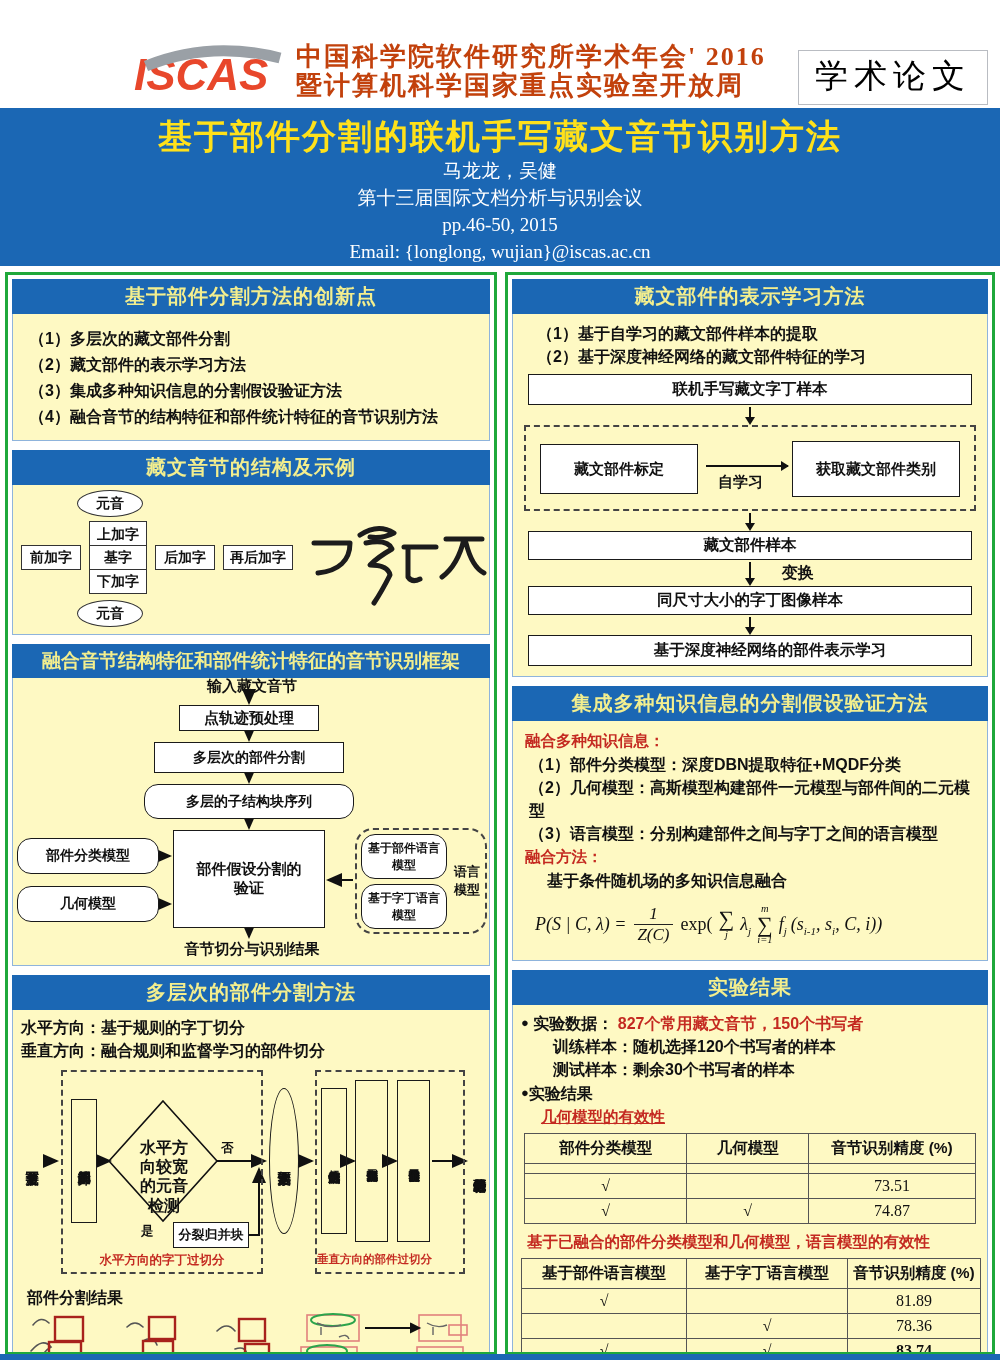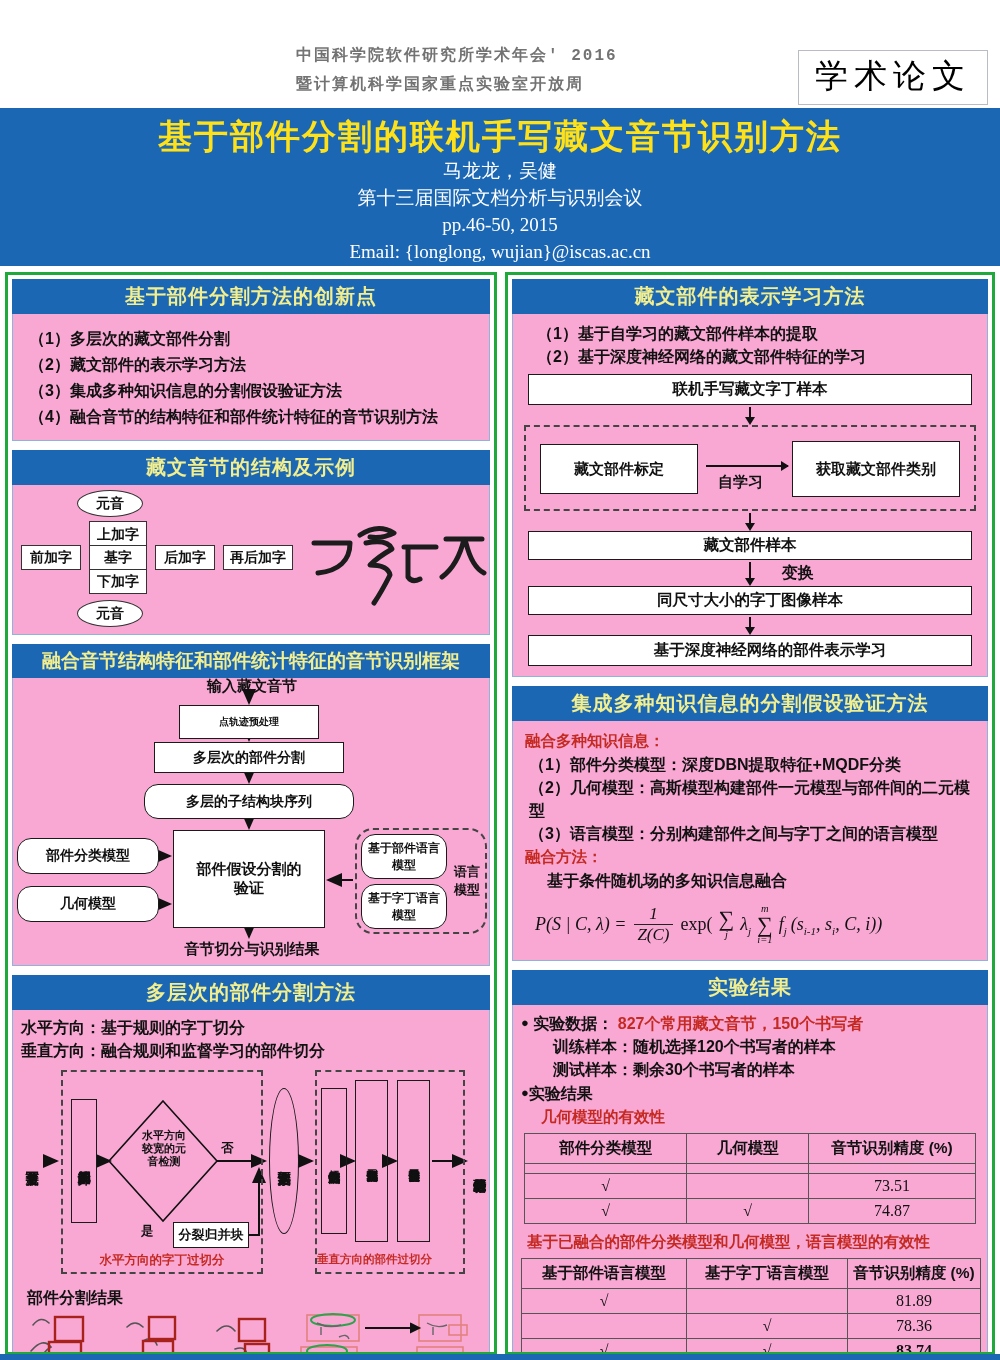--- a/index.html
+++ b/index.html
@@ -3,23 +3,23 @@
 <meta charset="utf-8">
 <style>
   * { margin:0; padding:0; box-sizing:border-box; }
   html,body { width:1000px; height:1360px; }
   body { position:relative; background:#ffffff; overflow:hidden;
          font-family:"Liberation Sans","DejaVu Sans",sans-serif; color:#111; }
 
   
   .header { position:absolute; top:0; left:0; width:1000px; height:108px; background:#fff; }
   .logo { position:absolute; left:132px; top:40px; }
-  .org { position:absolute; left:296px; top:42px; color:#737373;
-         font-family:Liberation Mono, monospace; font-weight:bold;
-         font-size:16px; line-height:29px; letter-spacing:2px; }
+  .org { position:absolute; left:296px; top:42px; color:#c2410c;
+         font-family:Liberation Serif, serif; font-weight:bold;
+         font-size:26px; line-height:29px; letter-spacing:2px; }
   .badge { position:absolute; right:12px; top:50px; border:1px solid #b9bcc2;
            font-family:"Liberation Serif","DejaVu Serif",serif; font-size:33px;
            padding:3px 16px 5px; letter-spacing:6px; color:#000; }
 
   
   .banner { position:absolute; top:108px; left:0; width:1000px; height:158px;
             background:#1b67b4; text-align:center; color:#fff; }
   .banner .title { font-size:34px; font-weight:bold; color:#ffe11a; padding-top:7px; line-height:42px; letter-spacing:2px;}
   .banner .line { font-size:19px; line-height:27px; }
   .banner .serif { font-family:"Liberation Serif","DejaVu Serif",serif; }
@@ -27,21 +27,21 @@
   
   .col { position:absolute; top:272px; height:1083px; border:3px solid #1fa83b;
          background:#fff; padding:4px; display:flex; flex-direction:column; gap:9px; overflow:hidden; }
   .col.left  { left:5px;  width:492px; }
   .col.right { left:505px; width:490px; }
 
   .sec { display:flex; flex-direction:column; }
   .sec-h { background:#1b67b4; color:#f3ee8e; font-weight:bold; text-align:center;
            font-size:20px; padding:4px 0; letter-spacing:1px; }
   .sec-h.small { font-size:19px; letter-spacing:0; }
-  .sec-b { border:1px solid #8fb4dc; border-top:none; background:#f9a8d4; position:relative; }
+  .sec-b { border:1px solid #8fb4dc; border-top:none; background:#fef9c3; position:relative; }
 
   
   .fbox { border:1.6px solid #1a1a1a; background:#fff; display:flex; align-items:center;
           justify-content:center; text-align:center; font-weight:bold; }
   .round { border-radius:14px; }
   .vt { writing-mode:vertical-rl; text-orientation:upright; font-weight:bold;
         display:flex; align-items:center; justify-content:center; text-align:center; line-height:1.05; }
 
   
   .varr { position:relative; width:2px; background:#111; height:10px; margin:2px auto 8px; }
@@ -94,20 +94,26 @@
   .exp-line { font-size:16px; font-weight:bold; line-height:23px; }
   .exp-indent { padding-left:32px; }
   .bullet { font-size:13px; vertical-align:2px; }
 
   .footer-bar { position:absolute; left:0; bottom:0; width:1000px; height:6px; background:#1b67b4; }
 </style>
 </head>
 <body>
 
 <div class="header">
+  <div class="logo">
+    <svg width="156" height="60" viewBox="0 0 156 60">
+      <text x="2" y="50" font-family="Liberation Sans, sans-serif" font-size="44" font-weight="bold" font-style="italic" fill="#e8472b">ISCAS</text>
+      <path d="M14 26 Q78 0 148 18" stroke="#9aa0a6" stroke-width="11" fill="none"></path>
+    </svg>
+  </div>
   <div class="org">
     <div>中国科学院软件研究所学术年会' 2016</div>
     <div>暨计算机科学国家重点实验室开放周</div>
   </div>
   <div class="badge">学术论文</div>
 </div>
 
 <div class="banner">
   <div class="title">基于部件分割的联机手写藏文音节识别方法</div>
   <div class="line">马龙龙，吴健</div>
@@ -165,21 +171,21 @@
           <line x1="236" y1="53" x2="236" y2="62" marker-end="url(#ahA)"></line>
           <line x1="236" y1="95" x2="236" y2="104" marker-end="url(#ahA)"></line>
           <line x1="236" y1="141" x2="236" y2="150" marker-end="url(#ahA)"></line>
           <line x1="146" y1="178" x2="157" y2="178" marker-end="url(#ahA)"></line>
           <line x1="146" y1="226" x2="157" y2="226" marker-end="url(#ahA)"></line>
           <line x1="340" y1="202" x2="315" y2="202" marker-end="url(#ahA)"></line>
           <line x1="236" y1="250" x2="236" y2="259" marker-end="url(#ahA)"></line>
         </g>
       </svg>
       <div class="node plain" style="left:0; top:0; width:478px; height:17px; font-size:15px;">输入藏文音节</div>
-      <div class="node" style="left:166px; top:27px; width:140px; height:34px; font-size:10px;">点轨迹预处理</div>
+      <div class="node" style="left:166px; top:27px; width:140px; height:26px; font-size:15px;">点轨迹预处理</div>
       <div class="node" style="left:141px; top:64px; width:190px; height:31px; font-size:14px;">多层次的部件分割</div>
       <div class="node round" style="left:131px; top:106px; width:210px; height:35px; font-size:14px;">多层的子结构块序列</div>
       <div class="node" style="left:160px; top:152px; width:152px; height:98px; font-size:15px; padding:0 20px;">部件假设分割的验证</div>
       <div class="node round" style="left:4px; top:160px; width:142px; height:36px; font-size:14px;">部件分类模型</div>
       <div class="node round" style="left:4px; top:208px; width:142px; height:36px; font-size:14px;">几何模型</div>
       <div class="dashedbox" style="left:342px; top:150px; width:132px; height:106px; border-radius:18px;"></div>
       <div class="node round" style="left:348px; top:156px; width:86px; height:45px; font-size:12px; padding:0 6px;">基于部件语言模型</div>
       <div class="node round" style="left:348px; top:206px; width:86px; height:45px; font-size:12px; padding:0 6px;">基于字丁语言模型</div>
       <div class="node plain" style="left:436px; top:178px; width:36px; height:50px; font-size:13px;">语言模型</div>
       <div class="node plain" style="left:0; top:262px; width:478px; height:18px; font-size:15px;">音节切分与识别结果</div>
@@ -207,21 +213,21 @@
             <line x1="279" y1="95" x2="291" y2="95" marker-end="url(#ahB)"></line>
             <line x1="327" y1="95" x2="333" y2="95" marker-end="url(#ahB)"></line>
             <line x1="369" y1="95" x2="375" y2="95" marker-end="url(#ahB)"></line>
             <line x1="411" y1="95" x2="445" y2="95" marker-end="url(#ahB)"></line>
             <polygon points="142,35 196,95 142,155 88,95" stroke="#111" stroke-width="1.6"></polygon>
           </g>
         </svg>
         <div class="vt abs" style="left:0; top:28px; width:22px; height:134px; font-size:13px;">手写藏文音节</div>
         <div class="dashedbox" style="left:40px; top:4px; width:202px; height:204px;"></div>
         <div class="vt abs" style="left:50px; top:33px; width:26px; height:124px; font-size:13px; border:1.4px solid #1a1a1a;">基于规则的归并</div>
-        <div class="abs" style="left:119px; top:63px; width:48px; font-size:11px; font-weight:bold; text-align:center; line-height:1.2;">水平方向较宽的元音检测</div>
+        <div class="abs" style="left:119px; top:72px; width:48px; font-size:16px; font-weight:bold; text-align:center; line-height:1.2;">水平方向较宽的元音检测</div>
         <div class="abs" style="left:200px; top:74px; font-size:12.5px; font-weight:bold;">否</div>
         <div class="abs" style="left:120px; top:157px; font-size:12.5px; font-weight:bold;">是</div>
         <div class="node" style="left:152px; top:156px; width:76px; height:26px; font-size:13px;">分裂归并块</div>
         <div class="abs red-b" style="left:44px; top:186px; width:194px; text-align:center; font-size:12.5px;">水平方向的字丁过切分</div>
         <div class="vt abs" style="left:248px; top:22px; width:30px; height:146px; font-size:13px; border:1.5px solid #1a1a1a; border-radius:50%;">候选藏文字丁</div>
         <div class="dashedbox" style="left:294px; top:4px; width:150px; height:204px;"></div>
         <div class="vt abs" style="left:300px; top:22px; width:26px; height:146px; font-size:12px; border:1.4px solid #1a1a1a;">候选切分点的生成</div>
         <div class="vt abs" style="left:334px; top:14px; width:33px; height:162px; font-size:11px; border:1.4px solid #1a1a1a;">基于几何规则的候选切分点验证</div>
         <div class="vt abs" style="left:376px; top:14px; width:33px; height:162px; font-size:11px; border:1.4px solid #1a1a1a;">基于监督学习的候选切分点验证</div>
         <div class="abs red-b" style="left:296px; top:186px; width:146px; font-size:11.5px;">垂直方向的部件过切分</div>
@@ -352,21 +358,21 @@
         <span class="bullet">●</span>
         <span>实验数据：</span>
         <span class="red-b">827个常用藏文音节，150个书写者</span>
       </div>
       <div class="exp-line exp-indent">训练样本：随机选择120个书写者的样本</div>
       <div class="exp-line exp-indent">测试样本：剩余30个书写者的样本</div>
       <div class="exp-line">
         <span class="bullet">●</span><span>实验结果</span>
       </div>
 
-      <div class="red-b" style="font-size:15.5px; padding-left:20px; margin-top:2px;">几何模型的有效性</div>
+      <div class="red-b" style="font-size:15.5px; padding-left:20px; margin-top:2px;text-decoration:underline;">几何模型的有效性</div>
       <table class="rtab" style="width:452px;">
         <tbody>
             <tr>
           <th style="width:36%;">部件分类模型</th>
           <th style="width:27%;">几何模型</th>
           <th style="width:37%;">音节识别精度 (%)</th>
         </tr>
         <tr class="spacer">
               <td></td>
               <td></td>

